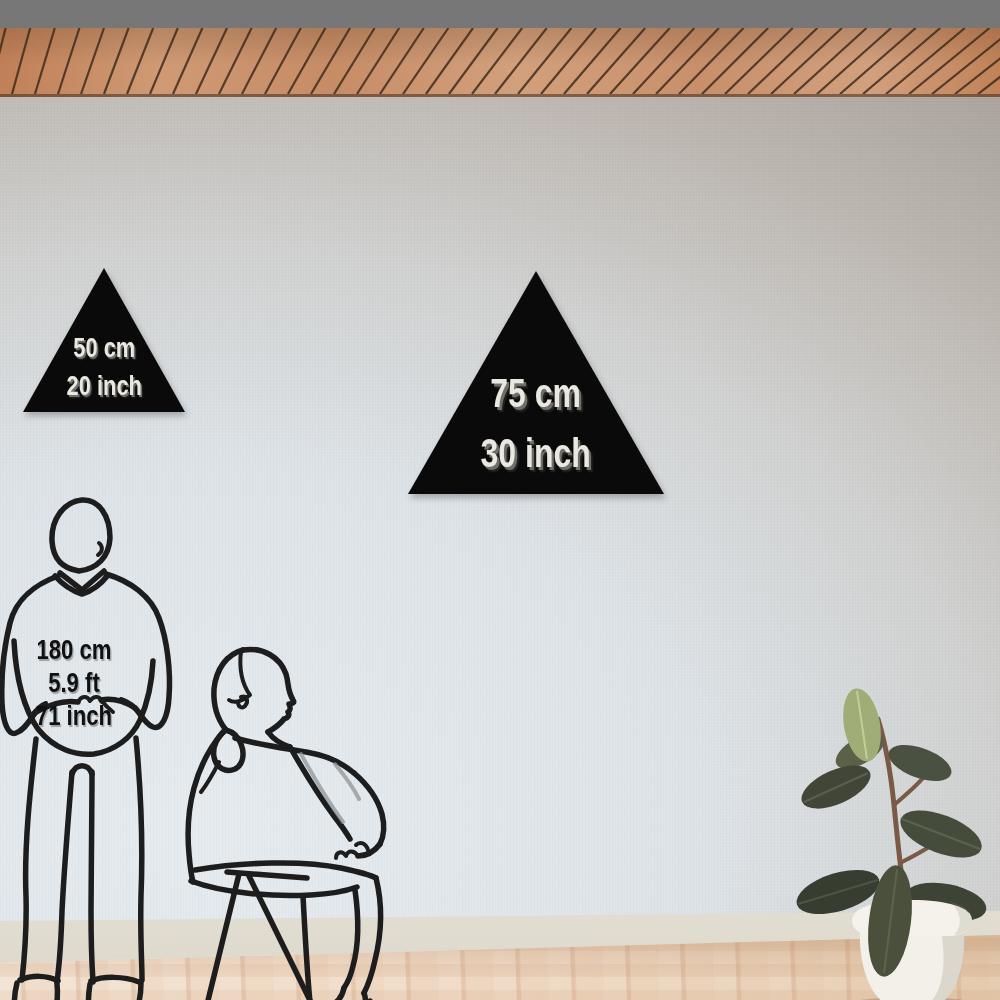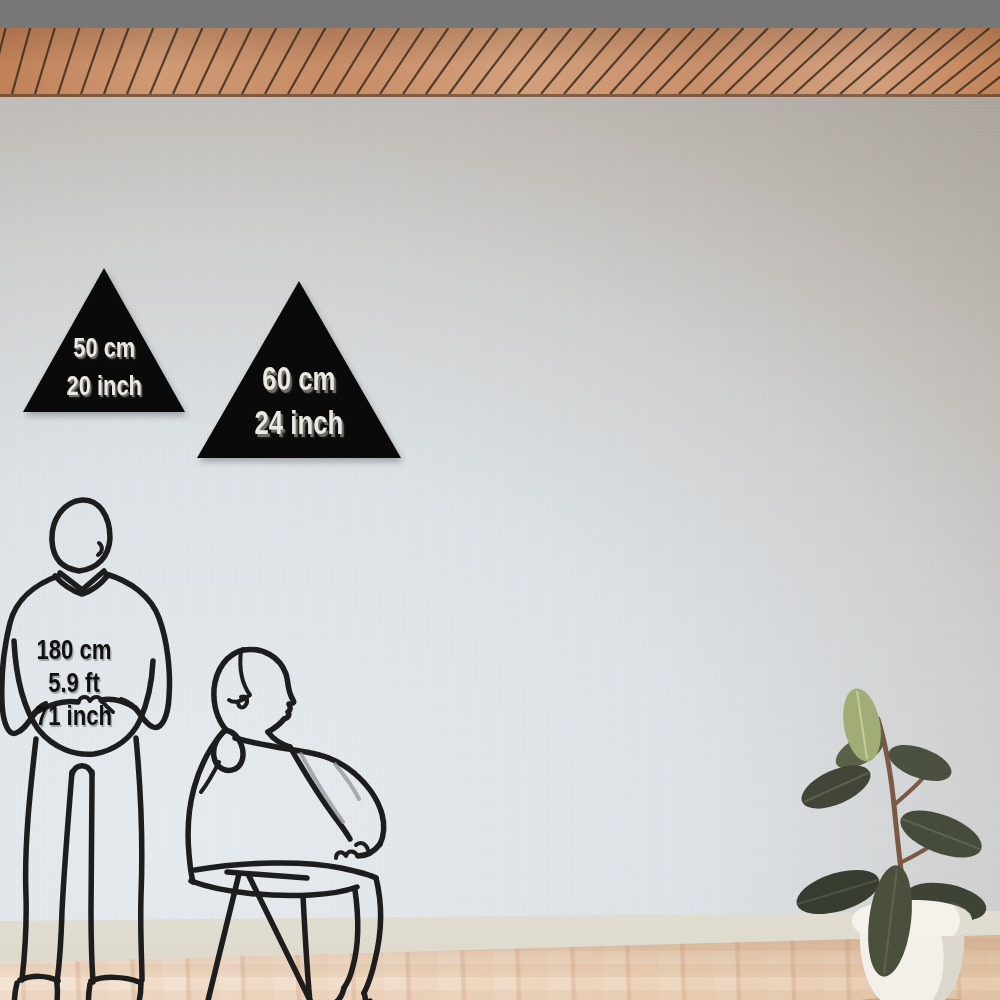--- a/index.html
+++ b/index.html
@@ -152,25 +152,25 @@
   </div>
 
   <div class="tri-wrap t1">
     <div class="tri">
       <div class="tri-label">
         <div>50 cm</div>
         <div>20 inch</div>
       </div>
     </div>
   </div>
-  <div class="tri-wrap t2">
+  <div class="tri-wrap t3">
     <div class="tri">
       <div class="tri-label">
-        <div>60 cm</div>
-        <div>24 inch</div>
+        <div>75 cm</div>
+        <div>30 inch</div>
       </div>
     </div>
   </div>
 
   <svg class="figure" style="left:0;top:463px" width="180" height="535" viewBox="0 0 180 535">
     <g>
       <ellipse class="fillshadow" cx="37" cy="528" rx="28" ry="4.5"></ellipse>
       <ellipse class="fillshadow" cx="115" cy="528" rx="31" ry="4.5"></ellipse>
     </g>
     <g>

